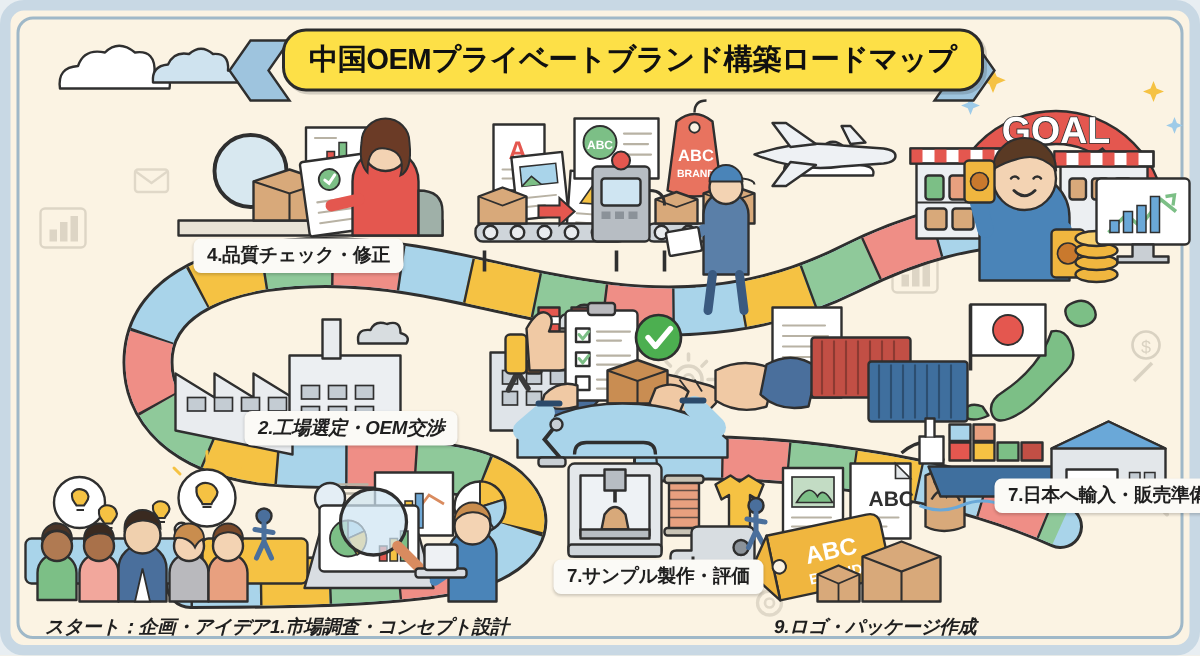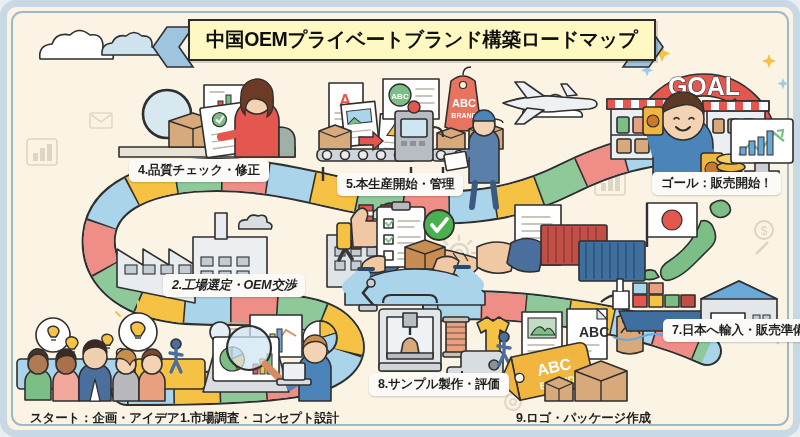--- a/index.html
+++ b/index.html
@@ -26,29 +26,29 @@
     background:#fbfaf6;
     color:#1f1f1f;
     font-weight:bold;
     font-size:12.5px;
     letter-spacing:-0.2px;
     padding:3px 9px;
     border-radius:5px;
     white-space:nowrap;
     box-shadow:0 1px 2px rgba(0,0,0,.18);
   }
-  .label.plain{background:transparent;box-shadow:none;}
+  .label.plain{background:transparent;box-shadow:none;font-style:italic;}
   .title-wrap{
     position:absolute;left:181px;top:12px;
     display:flex;align-items:center;
   }
   .title-box{
-    background:#fef9c3;
+    background:#fde047;
     border:2.5px solid #2b2b2b;
-    border-radius:0;
+    border-radius:16px;
     padding:5px 16px 6px;
     font-size:19.5px;font-weight:bold;color:#101010;
     letter-spacing:-0.4px;
     white-space:nowrap;
     box-shadow:2px 2px 0 rgba(40,40,40,.18);
   }
 </style>
 </head>
 <body>
 
@@ -700,19 +700,17 @@
     <path d="M616 20 l26 0 l14 20 l-14 20 l-26 0 l14-20 z" fill="#9ec4de" stroke="#2f2f2f" stroke-width="1.6"></path>
   </svg>
 
   <div class="title-wrap">
     <div class="title-box">中国OEMプライベートブランド構築ロードマップ</div>
   </div>
 
   <div class="label plain" style="left:14px;top:400px;">スタート：企画・アイデア</div>
   <div class="label plain" style="left:164px;top:400px;">1.市場調査・コンセプト設計</div>
   <div class="label" style="left:156px;top:267px;font-style:italic;">2.工場選定・OEM交渉</div>
-  <div class="label" style="left:362px;top:366px;">8.サンプル製作・評価</div>
+  <div class="label" style="left:362px;top:366px;">7.サンプル製作・評価</div>
   <div class="label" style="left:122px;top:152px;">4.品質チェック・修正</div>
-  <div class="label" style="left:330px;top:166px;">5.本生産開始・管理</div>
   <div class="label plain" style="left:500px;top:400px;">9.ロゴ・パッケージ作成</div>
   <div class="label" style="left:628px;top:312px;margin-left:28px;">7.日本へ輸入・販売準備</div>
-  <div class="label" style="left:645px;top:165px;">ゴール：販売開始！</div>
 </div>
 
 </body></html>

